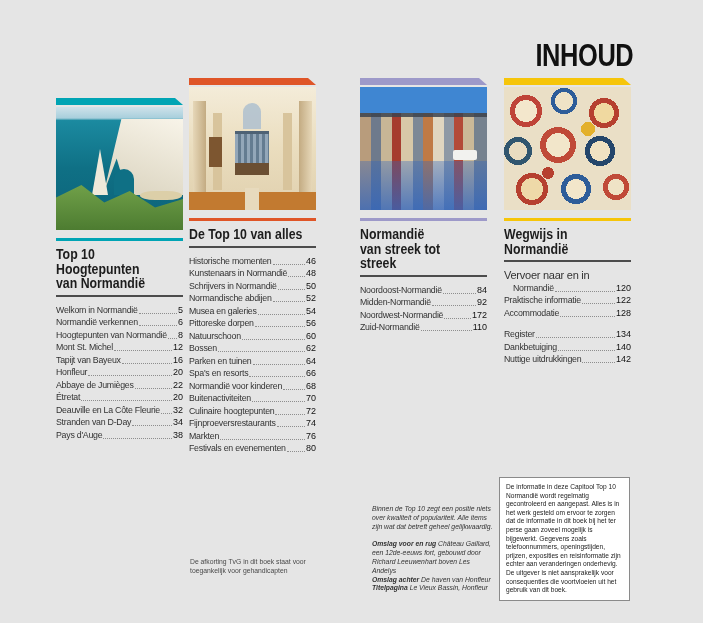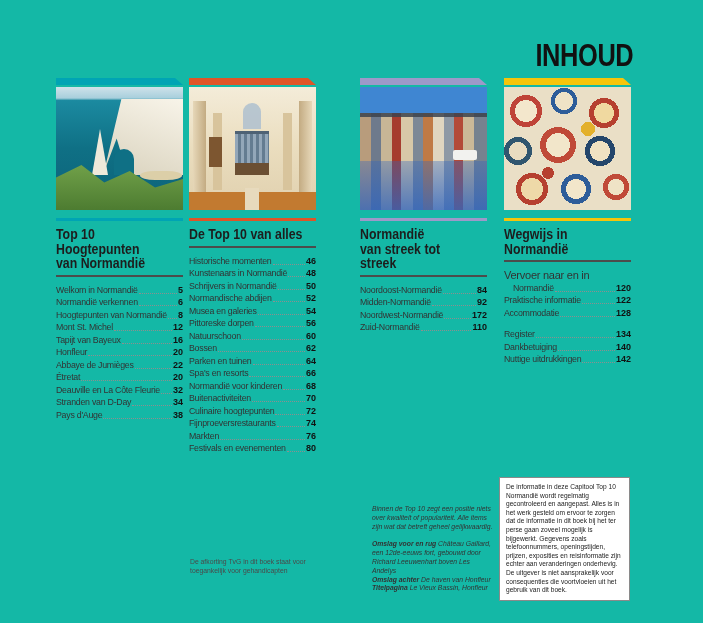--- a/index.html
+++ b/index.html
@@ -1,43 +1,43 @@
 <!DOCTYPE html>
 <html><head>
 <meta charset="utf-8">
 <style>
   html,body { margin:0; padding:0; background:#fff; }
-  .page { position:relative; width:703px; height:623px; background:#14b8a6;
+  .page { position:relative; width:703px; height:623px; background:#e5e5e5;
           font-family:"Liberation Sans", sans-serif; overflow:hidden; }
 
   
   .inhoud { position:absolute; top:38px; right:70px; font-size:31px; font-weight:700;
             color:#111; letter-spacing:-.5px; transform:scaleX(.82); transform-origin:100% 0; }
 
   
   .col { position:absolute; top:78px; width:127px; }
-  .c0 { left:56px; } .c1 { left:189px; } .c2 { left:360px; } .c3 { left:504px; }
+  .c0 { left:56px;margin-top:20px; } .c1 { left:189px; } .c2 { left:360px; } .c3 { left:504px; }
 
   .tab { height:7px; margin-bottom:2px;
          clip-path:polygon(0 0, calc(100% - 8px) 0, 100% 100%, 0 100%); }
   .photo { position:relative; width:127px; height:123px; overflow:hidden; }
   .accent { height:3px; margin-top:8px; }
   .ctitle { margin:6px 0 0 0; font-size:14px; line-height:14.5px; font-weight:700;
             color:#1d1d1d; transform:scaleX(.88); transform-origin:0 0; width:114%; }
   .ctitle div { white-space:nowrap; }
   .rule { height:2px; background:#4c4c4c; margin:4px 0 7px 0; }
   .entries { list-style:none; margin:0; padding:0; }
   .entries li { margin:0; }
   .entries li.gap { margin-top:9px; }
   .row { display:flex; align-items:flex-end; line-height:12.5px; }
   .row.indent { padding-left:9px; }
   .lbl { font-size:8.8px; letter-spacing:-.25px; color:#333; white-space:nowrap; }
   .lbl-solo { font-size:11px; letter-spacing:-.25px; color:#333; white-space:nowrap; line-height:12.5px; }
   .leader { flex:1; min-width:2px; border-bottom:1.3px dotted #8e8e8e; margin:0 1px 2.5px 1px; }
-  .pg { font-size:9px; font-weight:700; color:#111; }
+  .pg { font-size:9px; font-weight:400; color:#111; }
 
   
   .p1 { background:linear-gradient(180deg,#cfe2ea 0%,#a8cfdc 9%,#1b8aa0 11%,#0f7085 50%,#0c6278 100%); }
   .p1 .cliff { position:absolute; left:48px; top:12px; width:79px; height:76px;
                background:linear-gradient(200deg,#f8f4e9,#d9d2bd);
                clip-path:polygon(22% 0,100% 0,100% 100%,30% 100%,16% 52%,0 96%); }
   .p1 .needle { position:absolute; left:36px; top:42px; width:0; height:0;
                 border-left:8px solid transparent; border-right:8px solid transparent;
                 border-bottom:46px solid #efe9da; }
   .p1 .arch { position:absolute; left:58px; top:62px; width:20px; height:26px;

